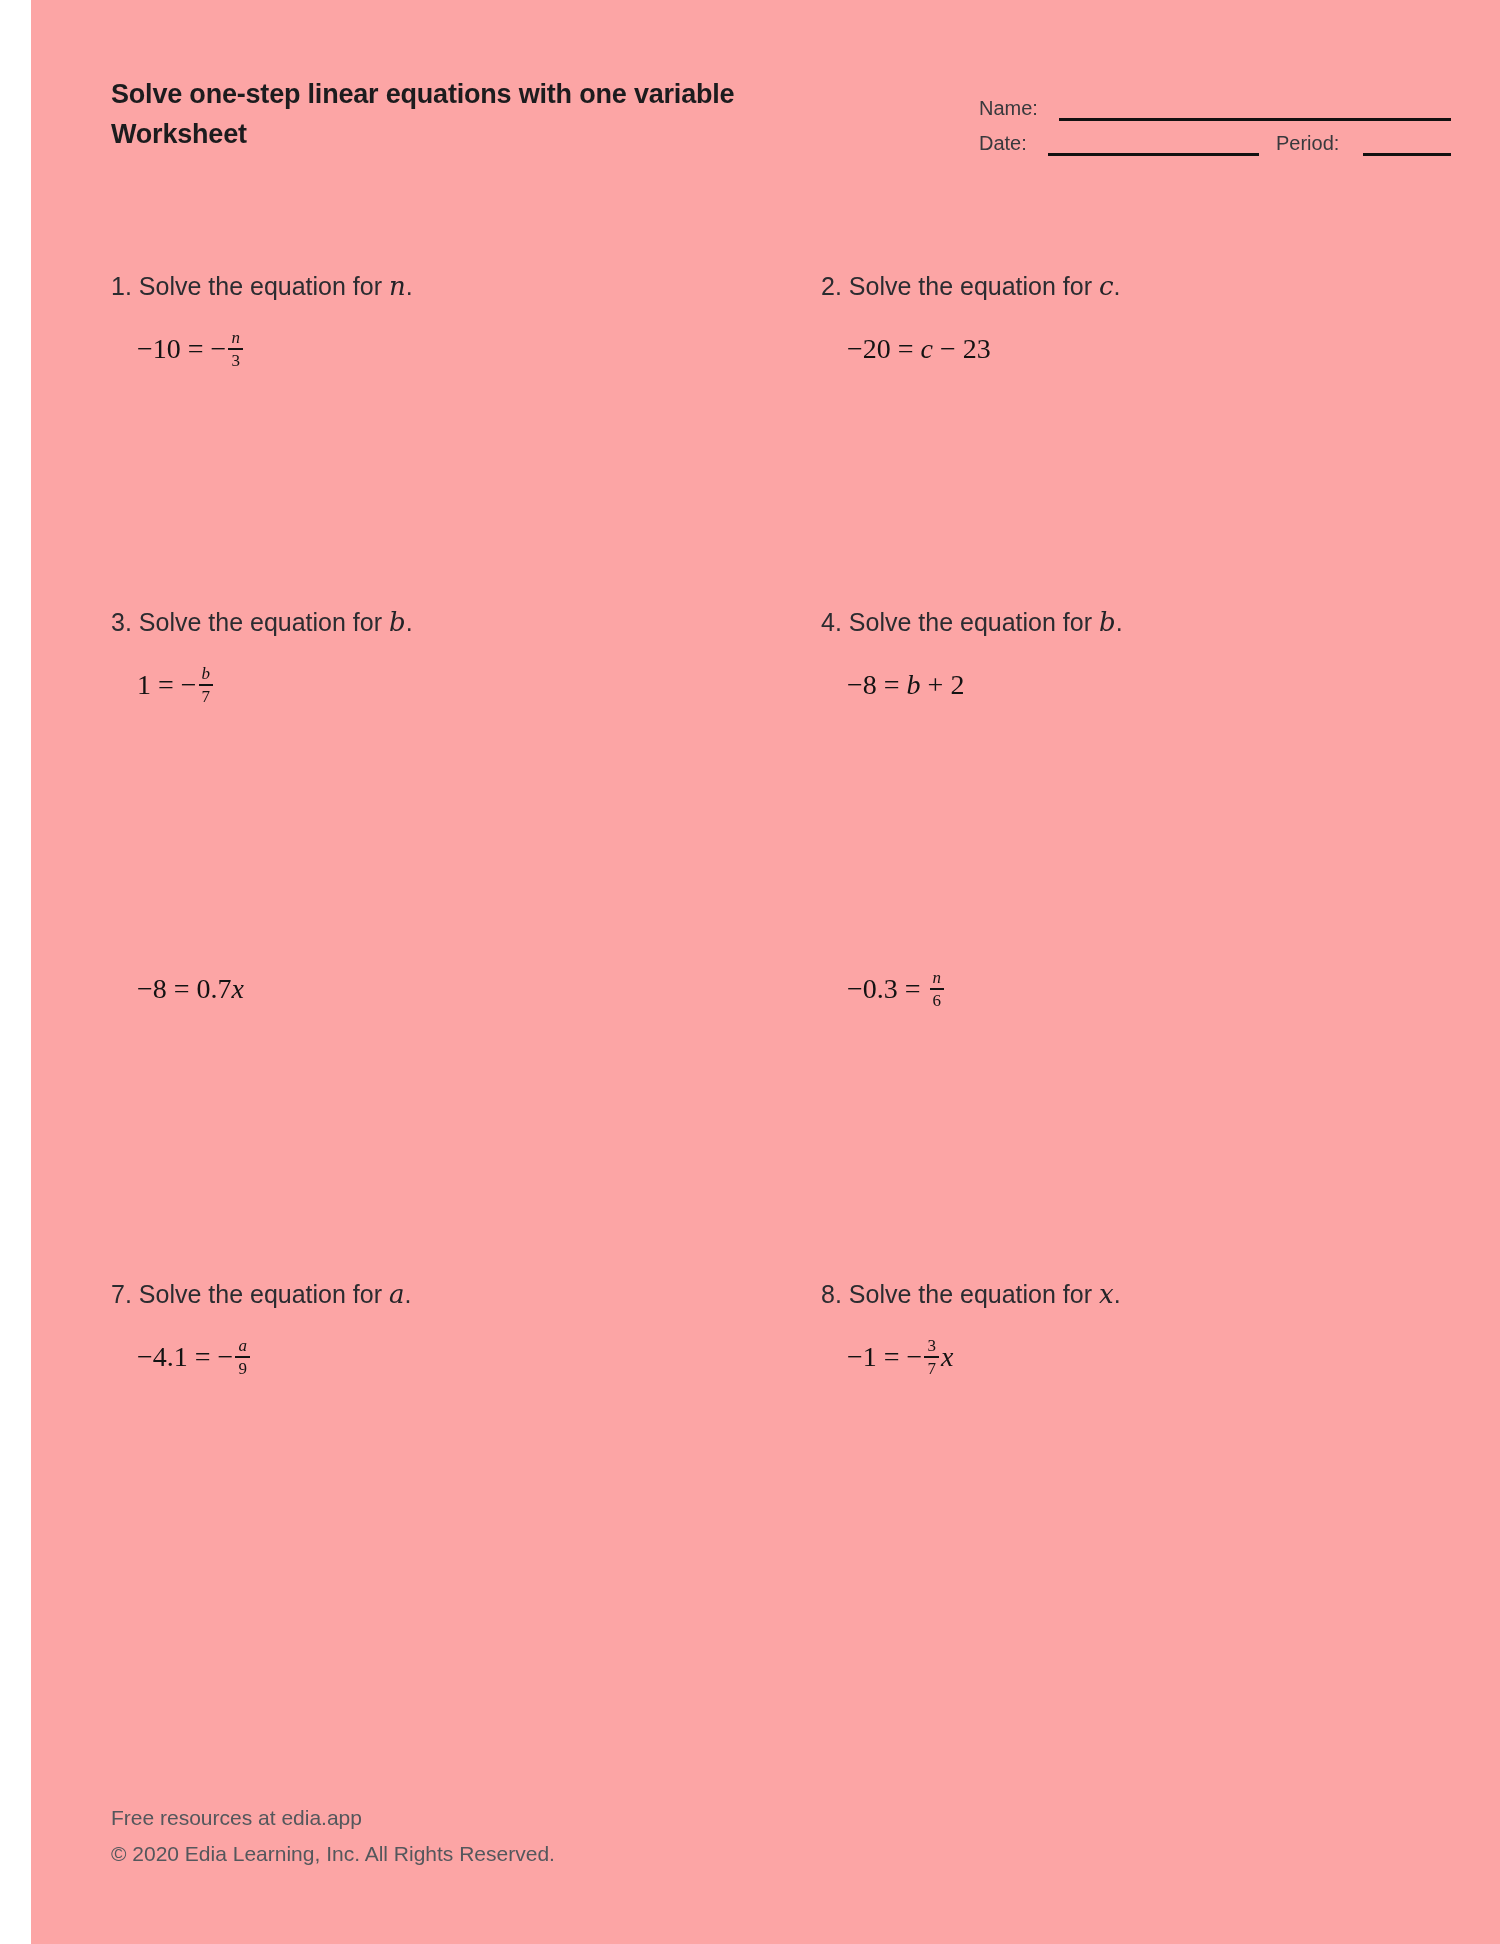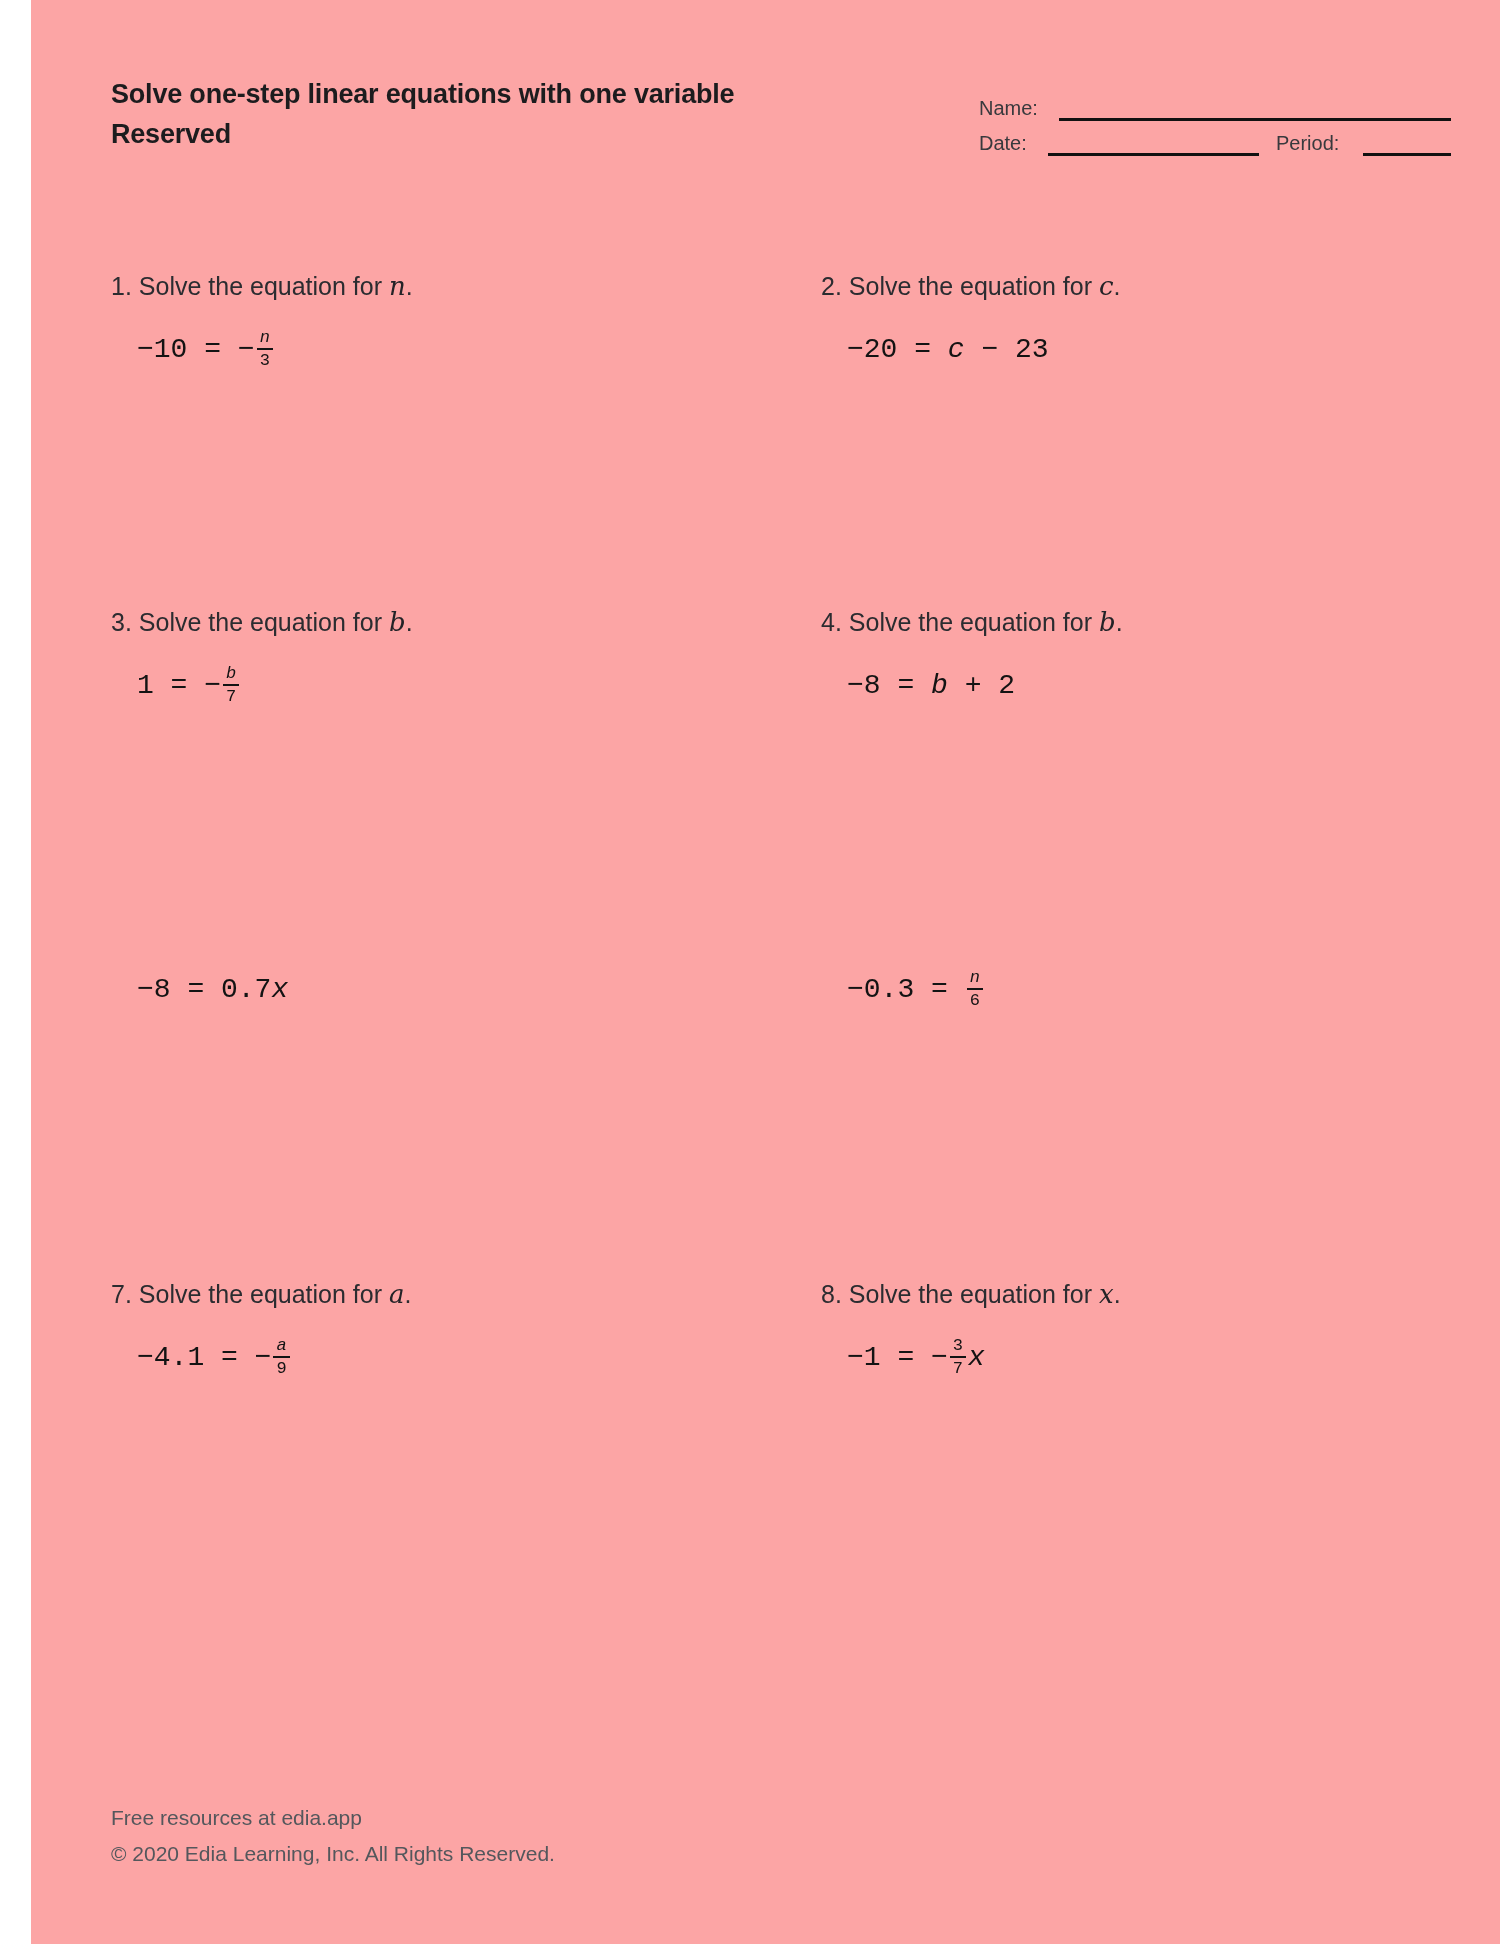--- a/index.html
+++ b/index.html
@@ -28,41 +28,41 @@
     position:absolute; left:80px; top:270px; width:1340px;
     display:grid; grid-template-columns:710px 630px; grid-auto-rows:336px;
   }
   .prompt { font-size:25px; line-height:32px; color:#2b2c30; }
   .prompt .math-var {
     font-family:"DejaVu Serif", serif; font-style:italic; font-size:26px; color:#232327;
   }
   .equation {
     margin:24px 0 0 26px; height:46px;
     display:flex; align-items:center;
-    font-family:Liberation Mono, monospace; font-size:28px; color:#131313;
+    font-family:Liberation Serif, serif; font-size:28px; color:#131313;
     white-space:pre;
   }
   .equation .mvar { font-style:italic; }
   .frac { display:inline-flex; flex-direction:column; align-items:center; margin:0 2px; vertical-align:middle; }
   .frac .fnum, .frac .fden { font-size:17px; line-height:19px; padding:0 3px; }
   .frac .fbar { align-self:stretch; height:1.8px; background:#131313; margin:1px 0; }
   
   .footer {
     position:absolute; left:80px; top:1800px;
     font-size:21px; line-height:36px; color:#54575c;
   }
 </style>
 </head>
 <body>
 
 <div class="page">
 
   <div class="title">
     <div>Solve one-step linear equations with one variable</div>
-    <div>Reserved</div>
+    <div>Worksheet</div>
   </div>
 
   <div class="hdr-label name-label">Name:</div>
   <div class="hdr-line name-line"></div>
 
   <div class="hdr-label date-label">Date:</div>
   <div class="hdr-line date-line"></div>
 
   <div class="hdr-label period-label">Period:</div>
   <div class="hdr-line period-line"></div>

